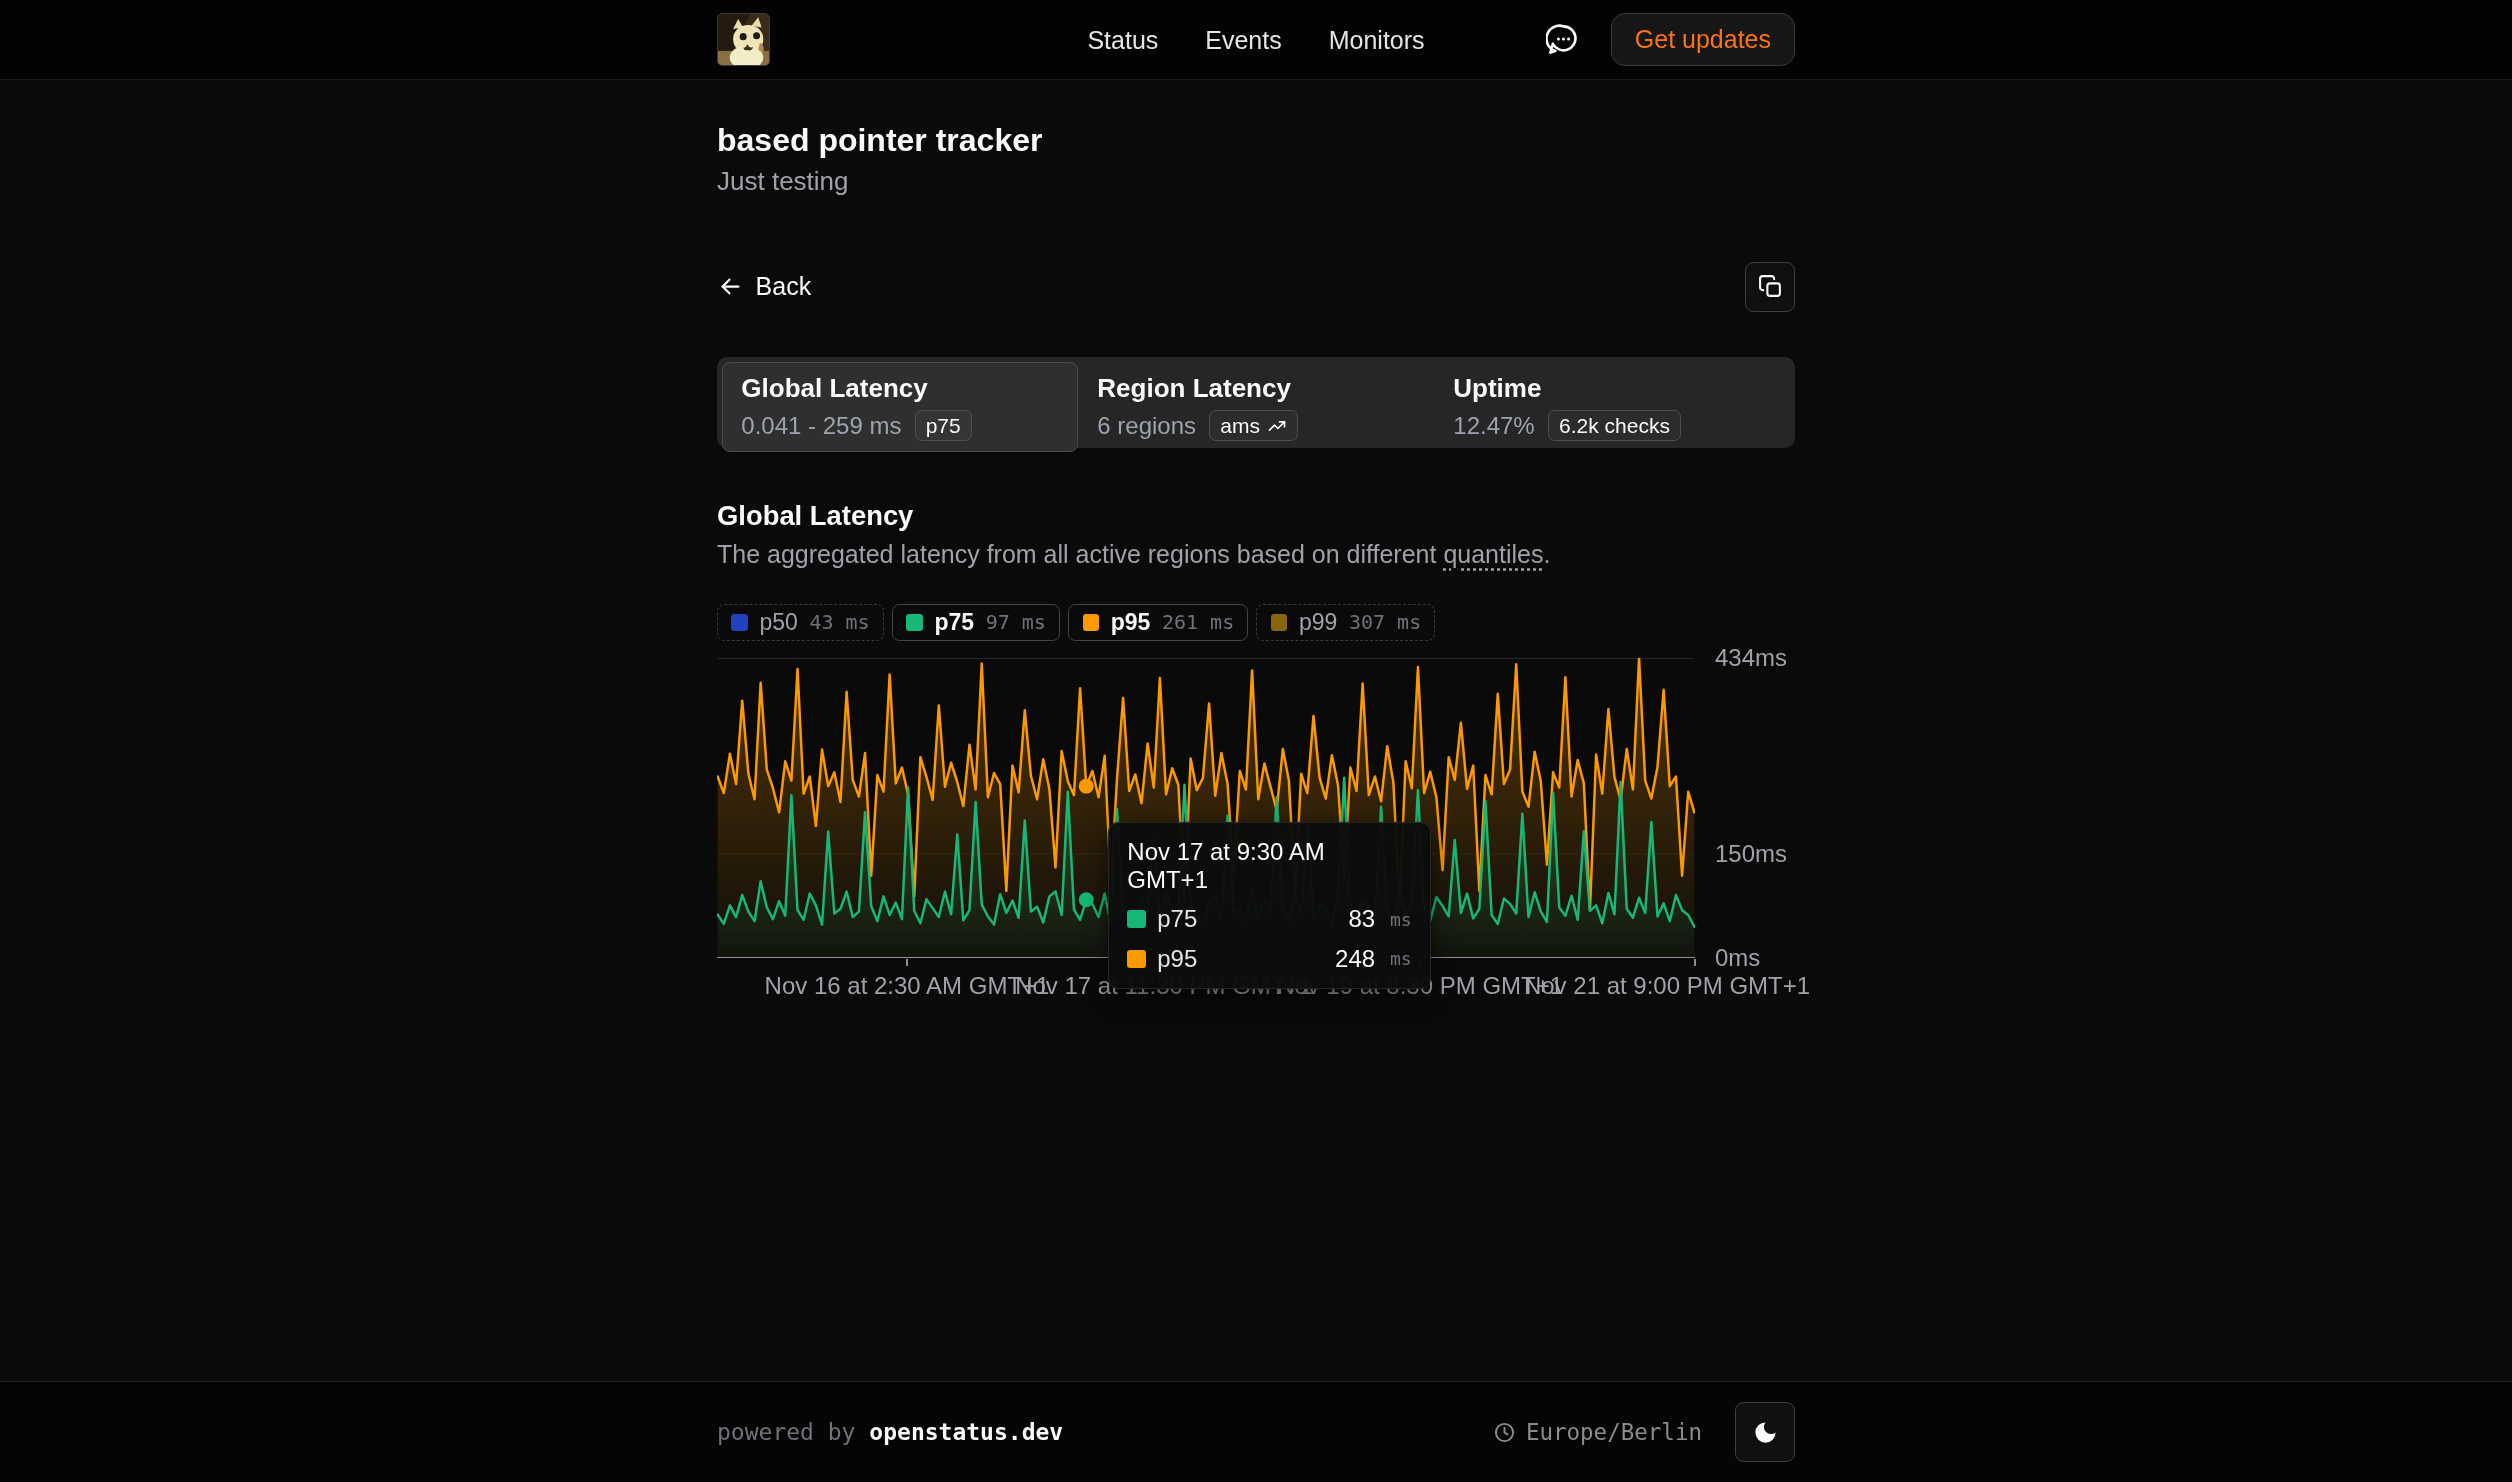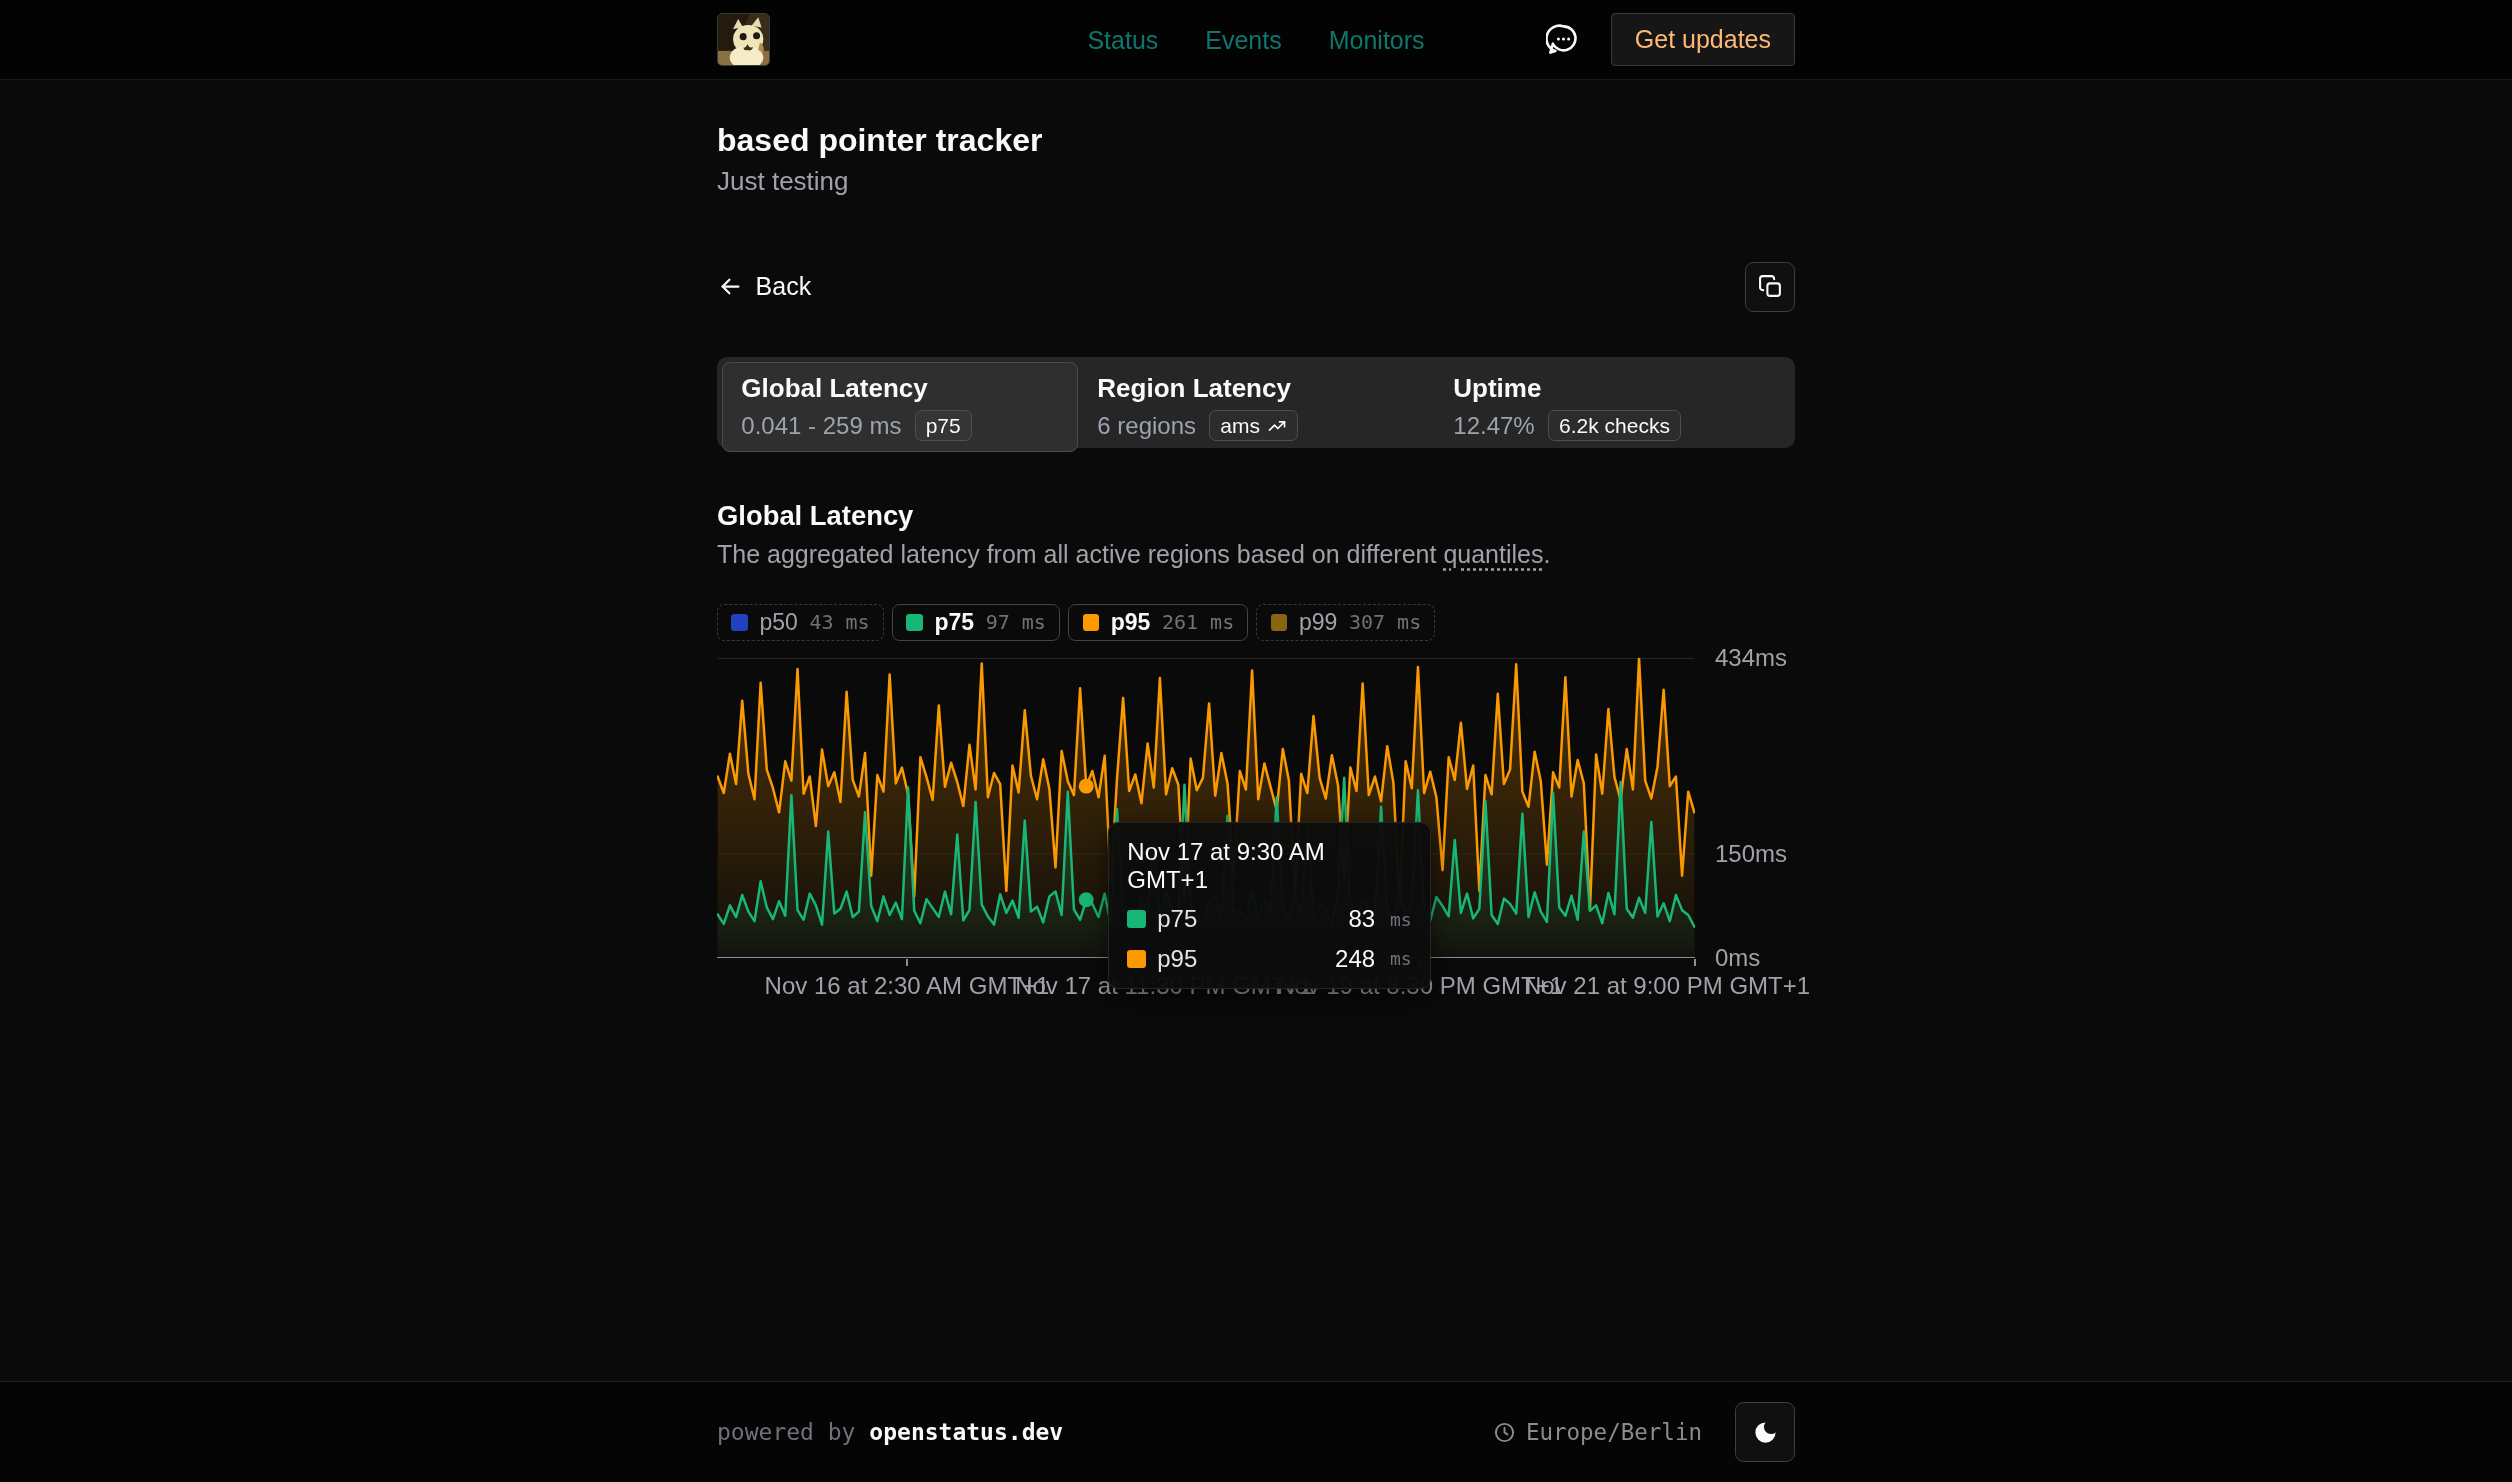--- a/index.html
+++ b/index.html
@@ -15,27 +15,27 @@
   .container { width:1078px; margin:0 auto; }
 
   
   header {
     height:80px; background:#030303; border-bottom:0.8px solid #1b1b1b;
     flex:0 0 auto; position:relative;
   }
   .nav-inner { height:100%; display:flex; align-items:center; justify-content:space-between; position:relative; }
   .logo-box { width:53px; height:53px; border-radius:5px; border:0.8px solid #3a3a3a; overflow:hidden; background:#2c2217; }
   .nav-links { position:absolute; left:50%; top:50%; transform:translate(-50%,-50%); display:flex; gap:47px; }
-  .nav-link { font-size:25px; color:#0f766e; cursor:pointer; }
+  .nav-link { font-size:25px; color:#e5e5e5; cursor:pointer; }
   .nav-right { display:flex; align-items:center; gap:30px; }
   .icon-btn { background:none; border:none; cursor:pointer; display:flex; align-items:center; }
   .btn {
     font-family:"Liberation Sans", sans-serif;
-    font-size:25px; color:#fdba74; background:#161616;
-    border:0.8px solid #3a3a3a; border-radius:4px;
+    font-size:25px; color:#f97316; background:#161616;
+    border:0.8px solid #3a3a3a; border-radius:14px;
     padding:10.8px 23px; cursor:pointer;
   }
 
   
   main { height:1301px; flex:0 0 auto; }
   .page-title { margin-top:42px; font-size:32px; font-weight:700; color:#fafafa; }
   .page-subtitle { margin-top:6.7px; font-size:26px; color:#a1a1aa; }
 
   .back-row { margin-top:65px; display:flex; align-items:center; justify-content:space-between; height:50px; }
   .back-link { display:flex; align-items:center; gap:11.6px; font-size:25px; color:#fafafa; cursor:pointer; }

